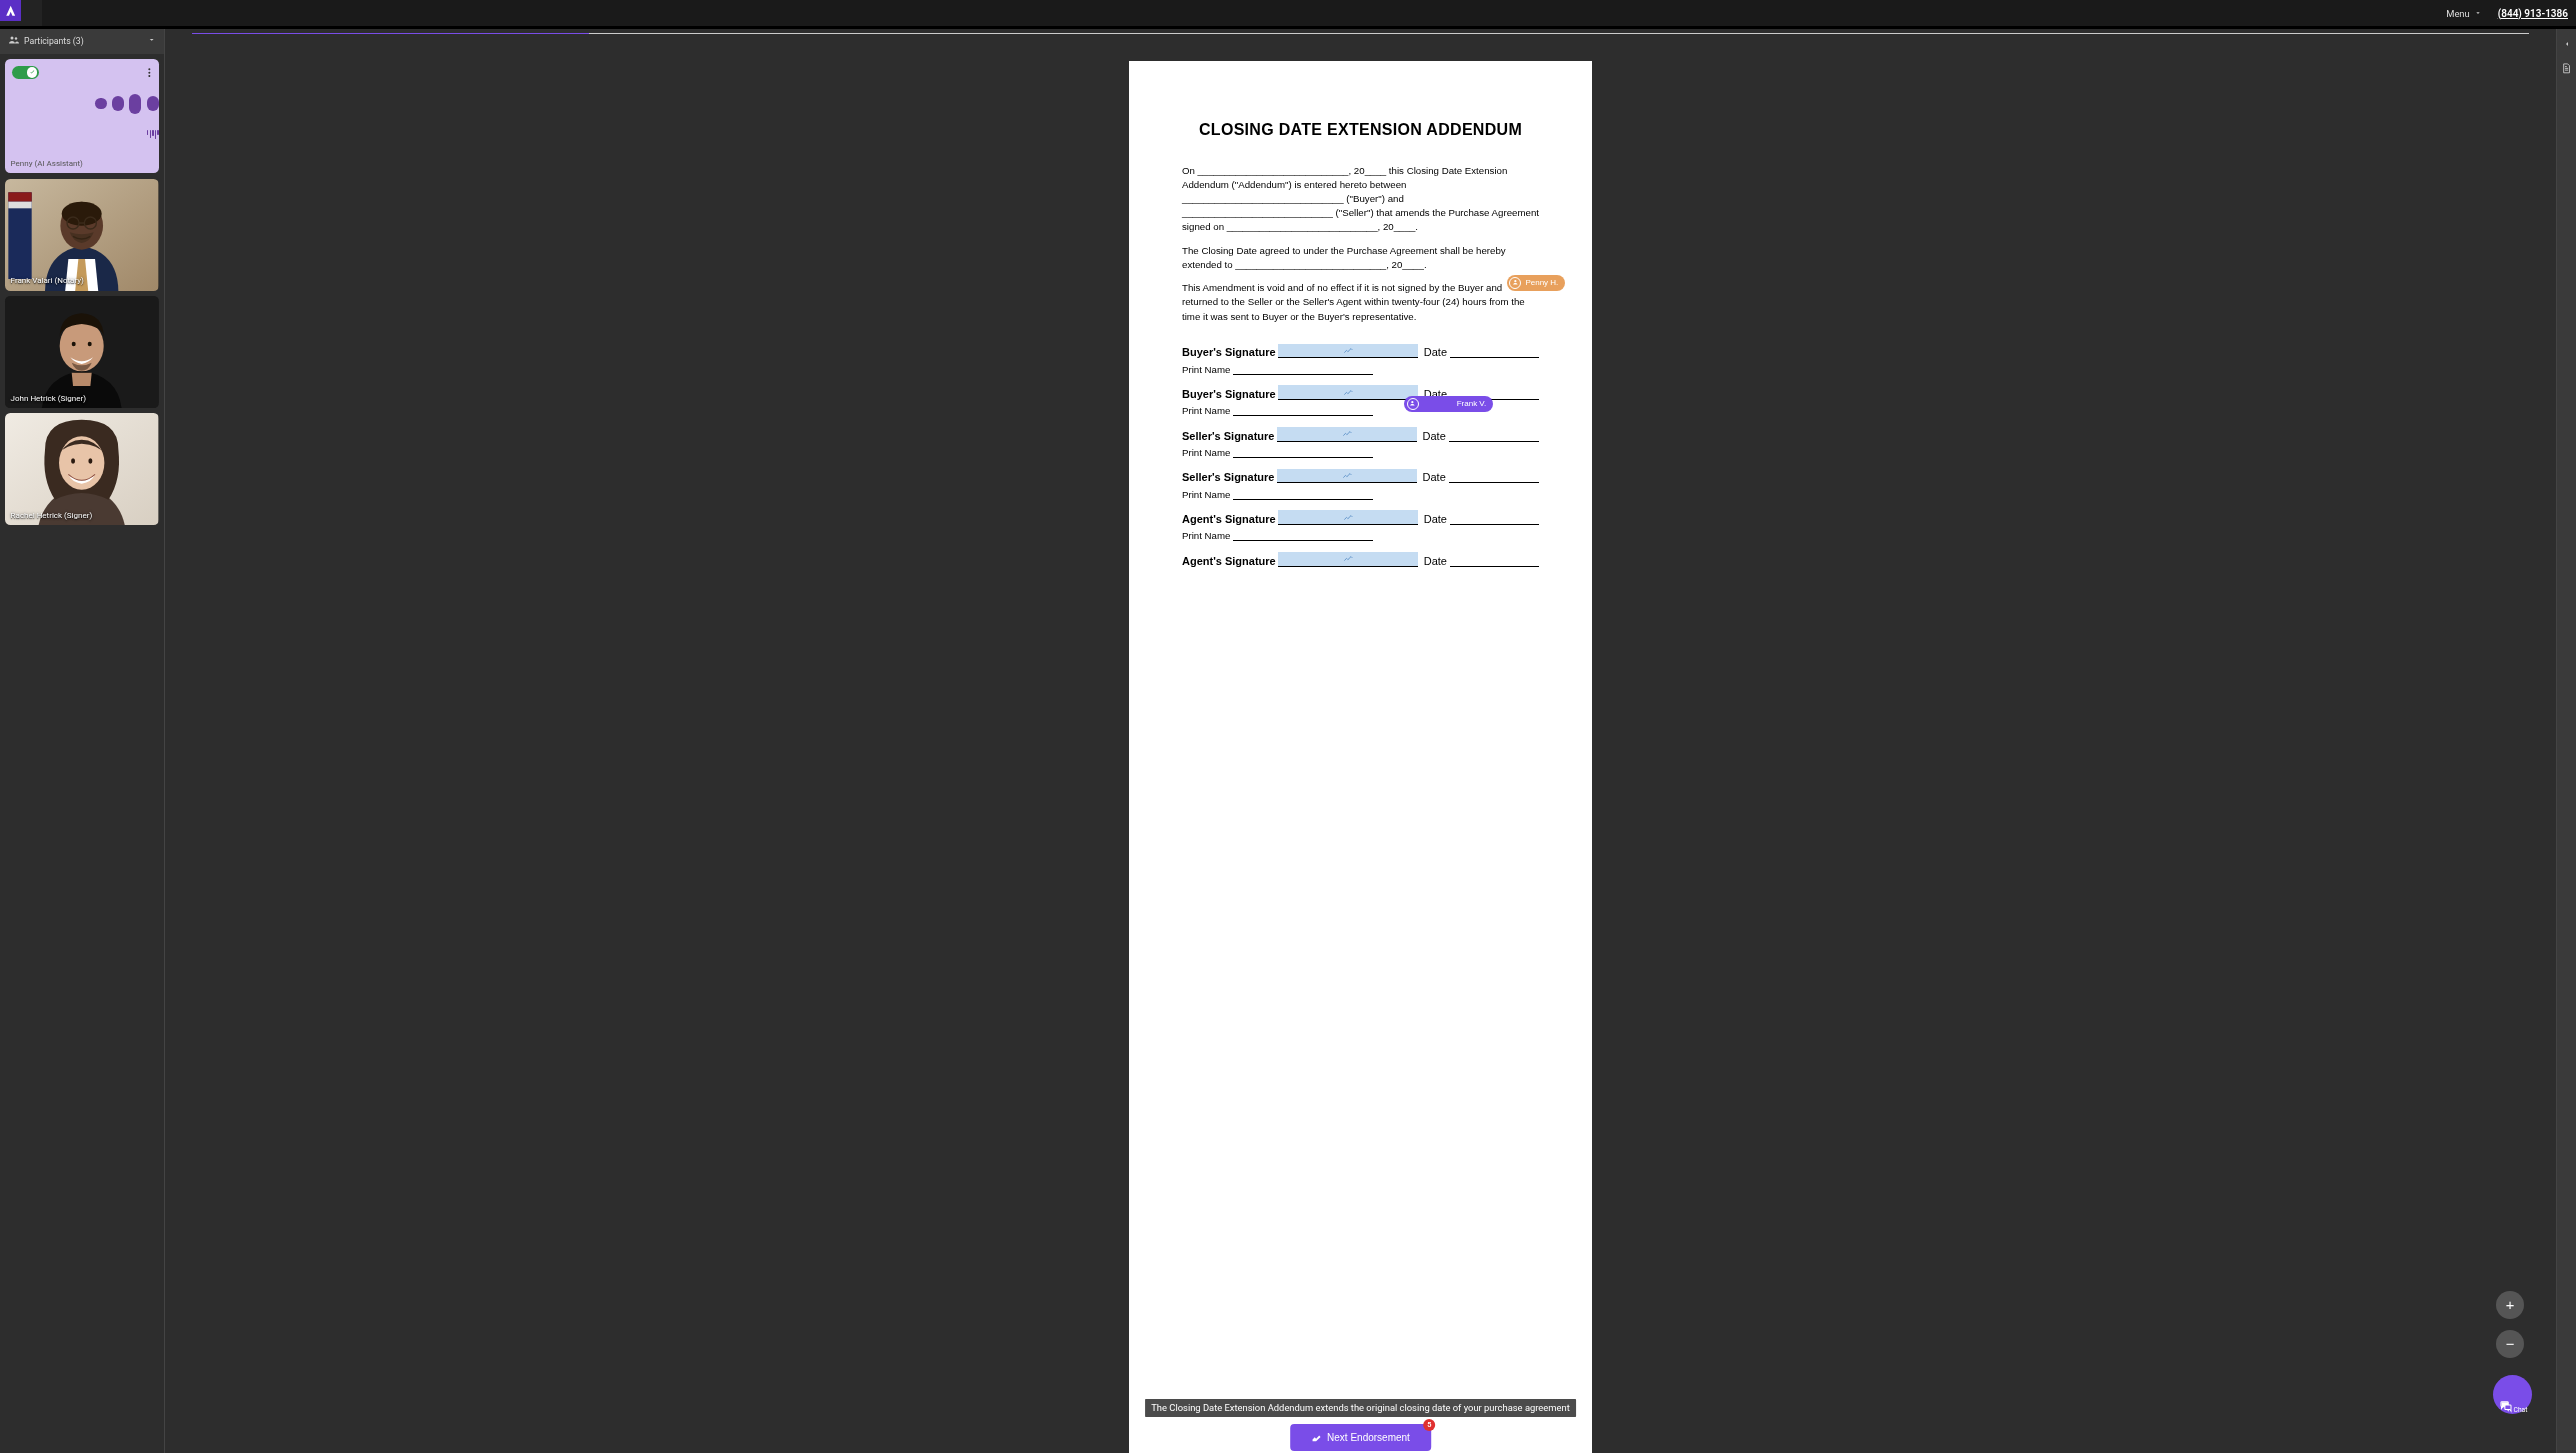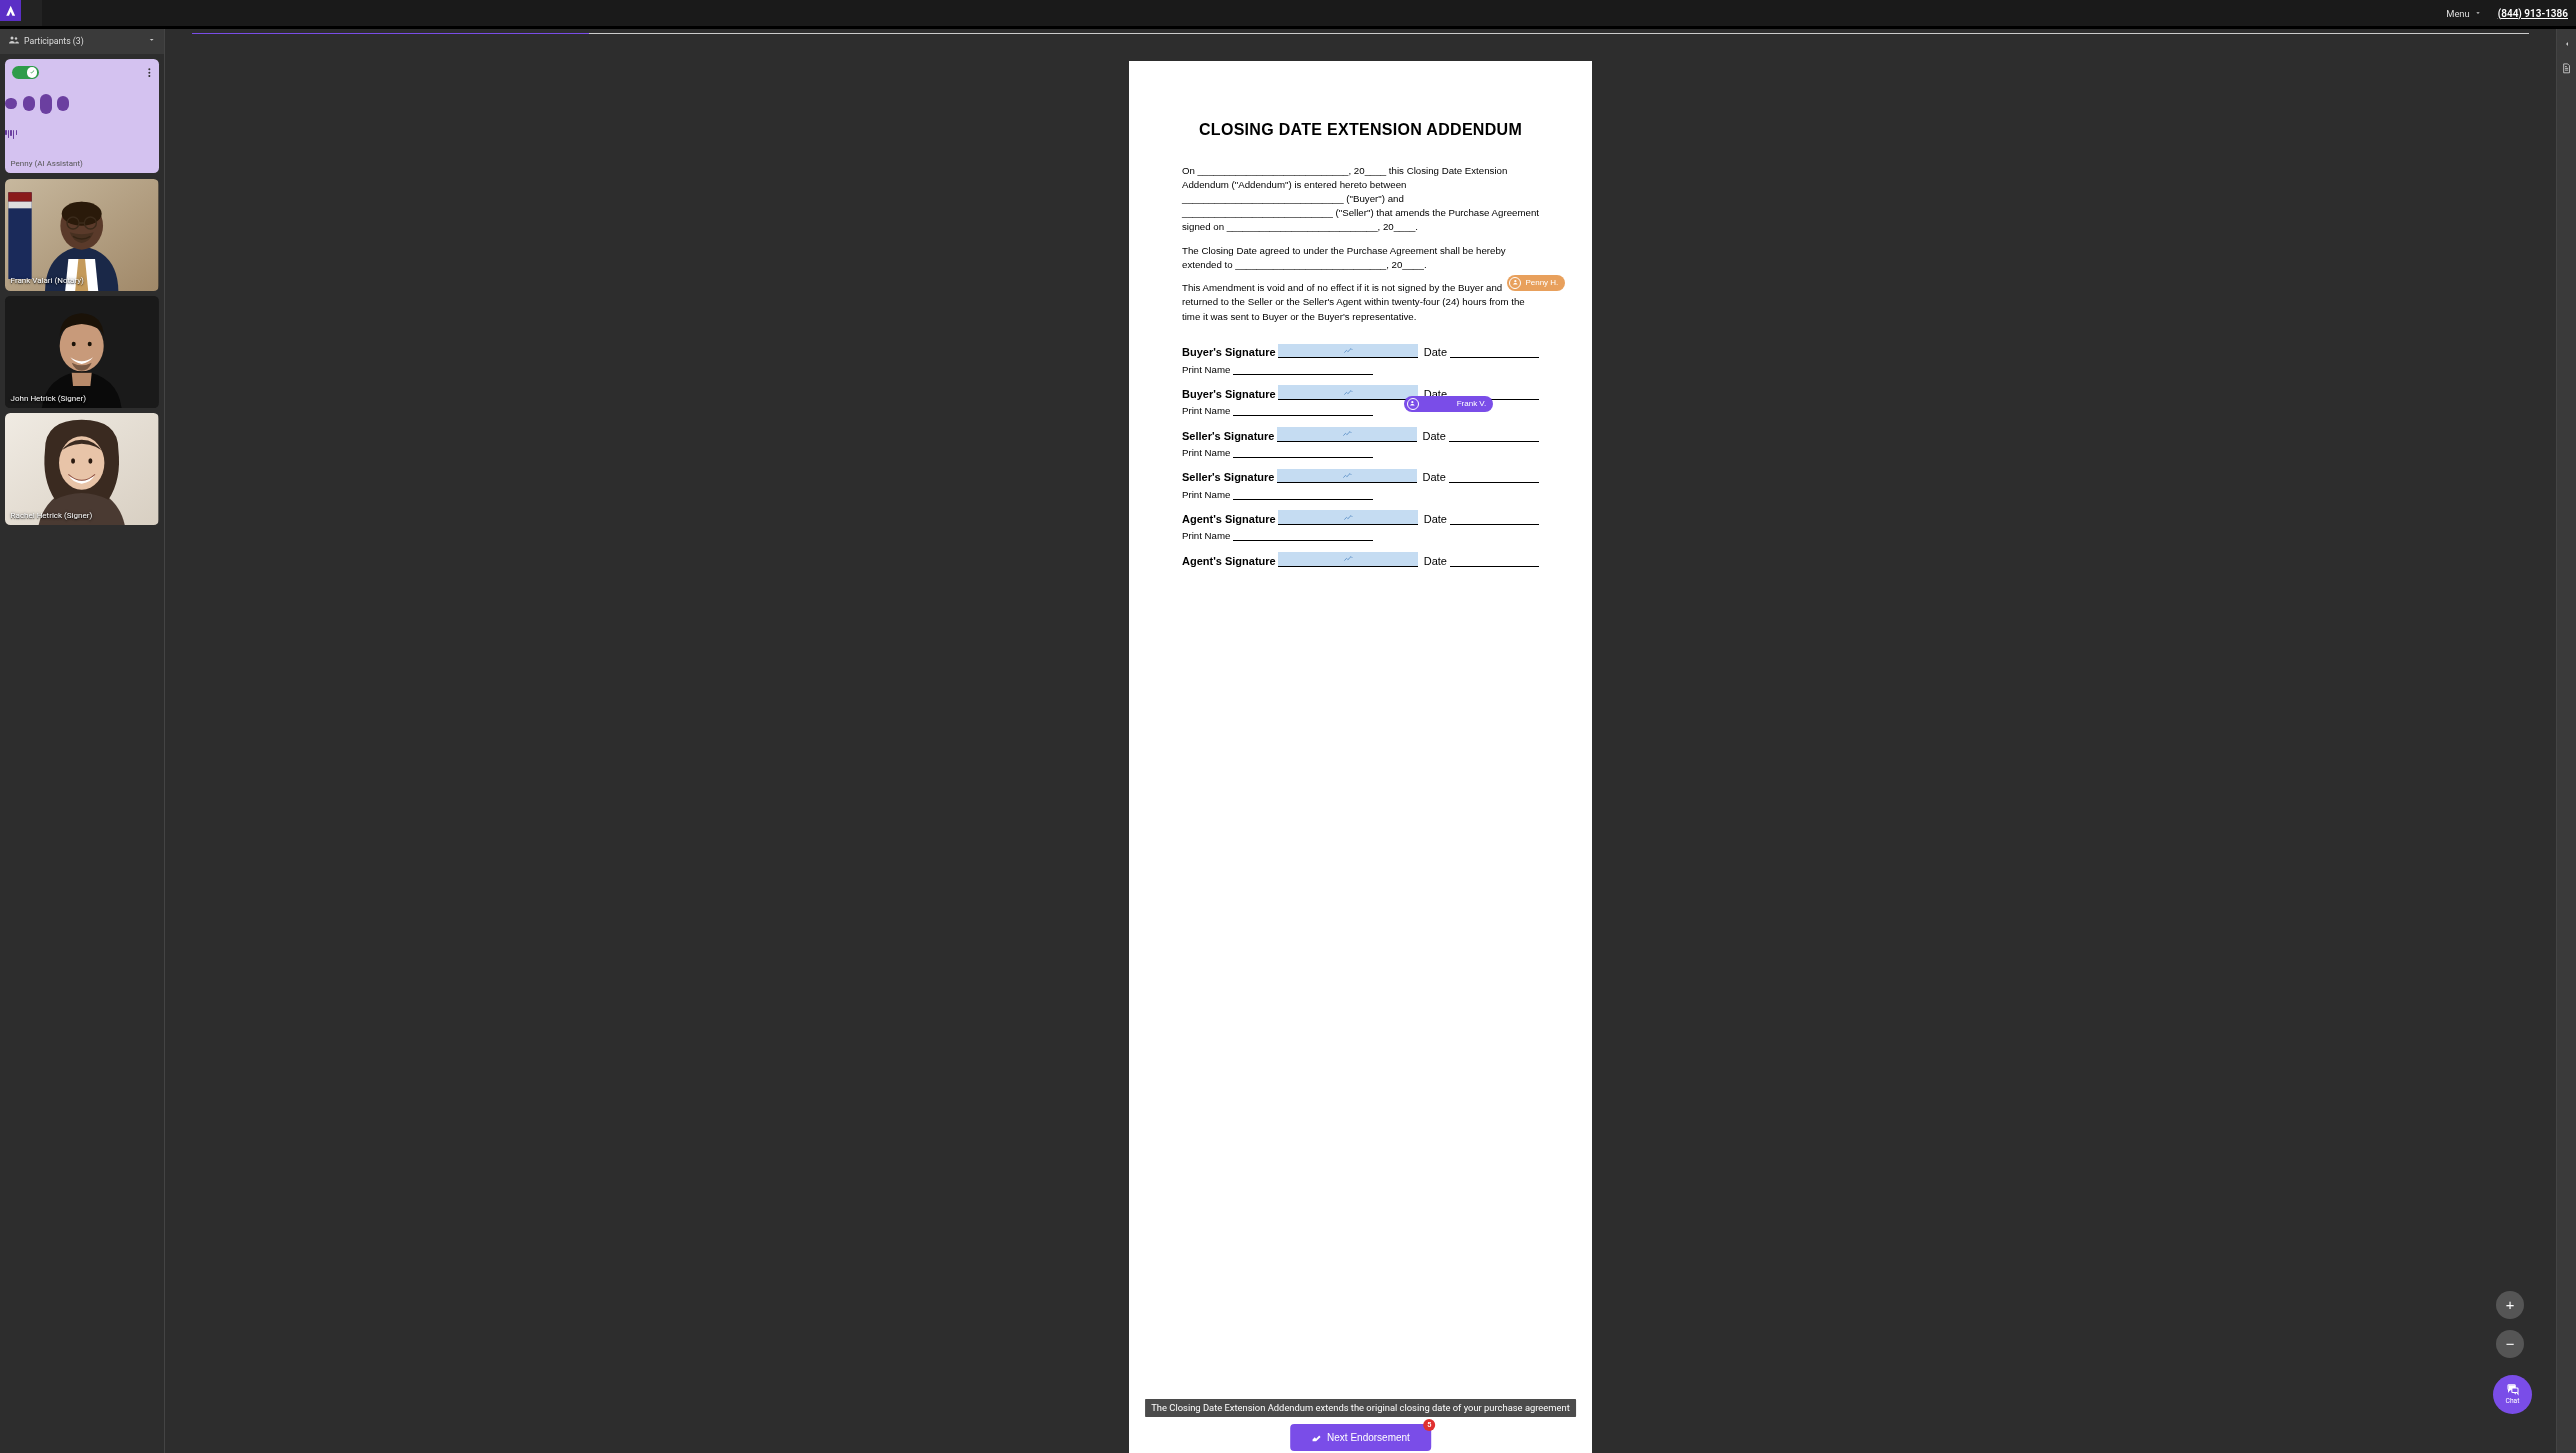--- a/index.html
+++ b/index.html
@@ -92,21 +92,21 @@
   overflow: hidden;
   margin-bottom: 5.3px;
   position: relative;
   background: #1e1e1e;
 }
 .participant-card.ai {
   background: #d4c2f0;
   height: 114px;
   display: flex;
   flex-direction: column;
-  align-items: flex-start;
+  align-items: flex-end;
   justify-content: center;
 }
 .ai-toggle {
   position: absolute;
   top: 6.7px;
   left: 6.7px;
   width: 27px;
   height: 13.4px;
   background: #2e9c4a;
   border-radius: 6.7px;
@@ -388,22 +388,22 @@
 }
 .chat-btn {
   position: absolute;
   right: 24px;
   bottom: 44px;
   width: 39px;
   height: 39px;
   border-radius: 50%;
   background: #7a4de8;
   display: flex;
-  flex-direction: column;
-  align-items: center;
+  flex-direction: row;
+  align-items: flex-end;
   justify-content: center;
   cursor: pointer;
   color: #fff;
 }
 .chat-btn .chat-label {
   font-size: 6.7px;
   margin-top: 0.7px;
 }
 </style>
 </head>

